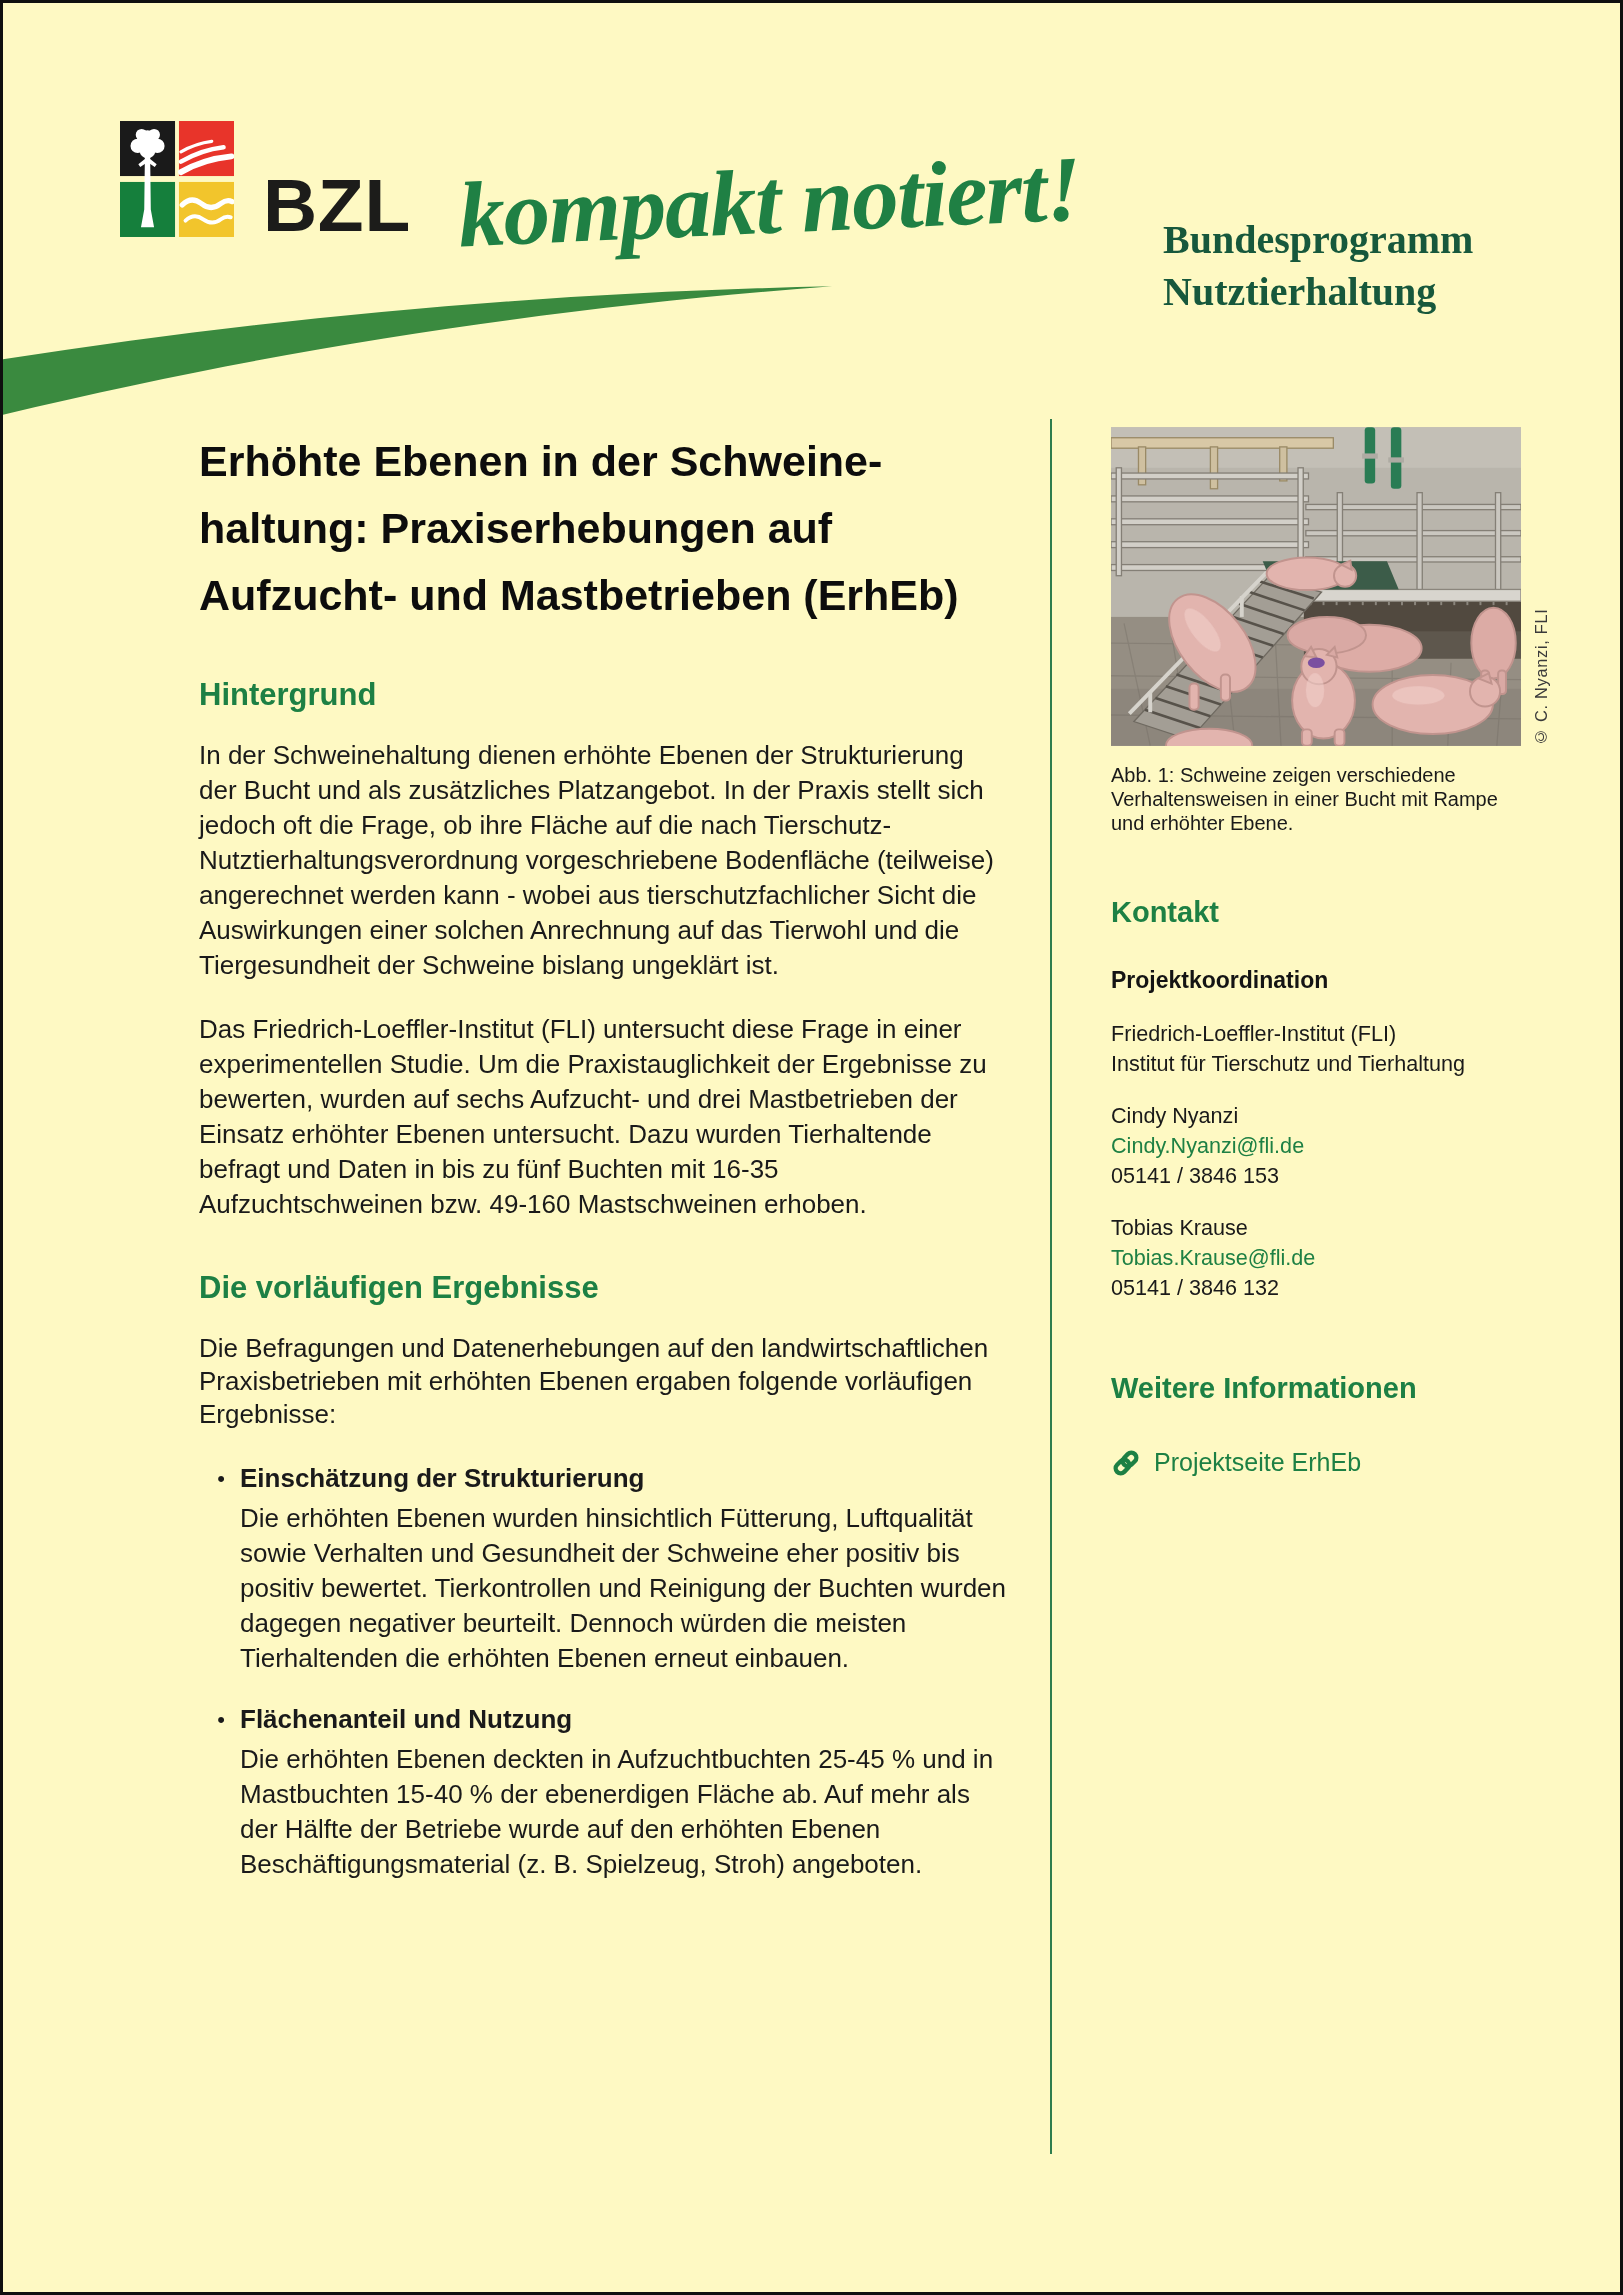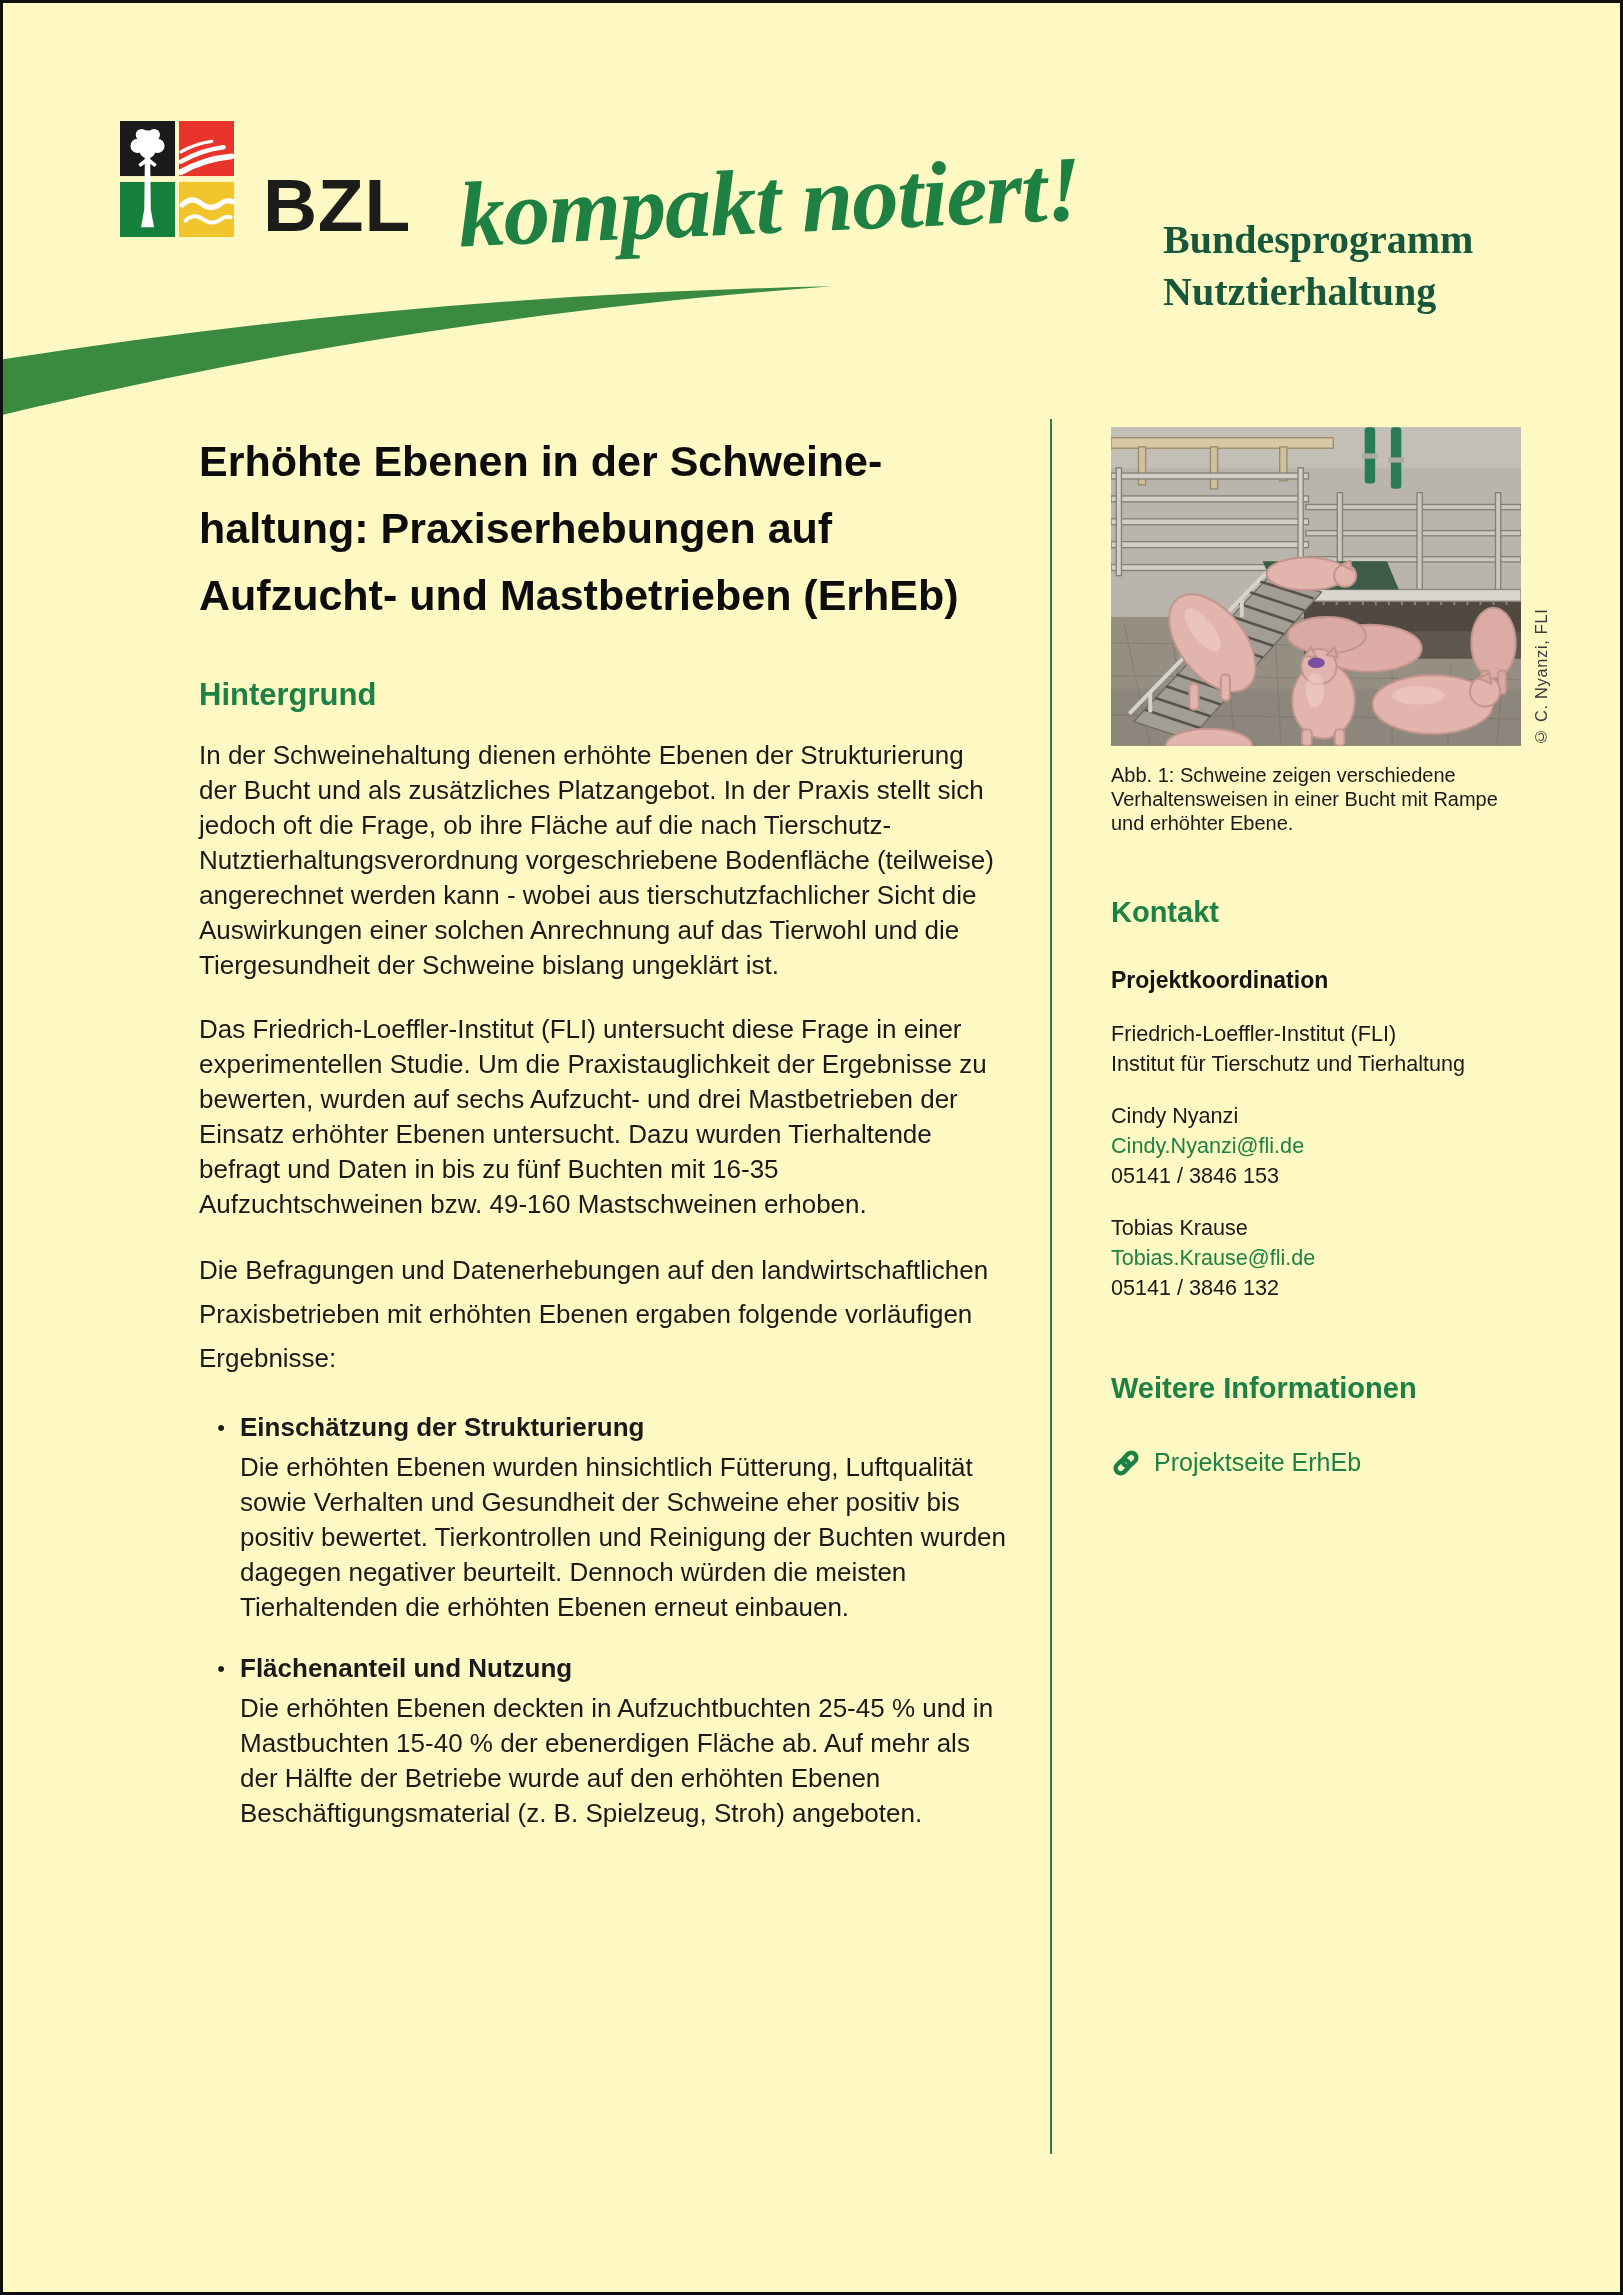--- a/index.html
+++ b/index.html
@@ -32,21 +32,21 @@
     color:#17583c;
   }
   .swoosh{position:absolute;left:0;top:278px;width:850px;height:150px;}
   
   .divider{position:absolute;left:1047px;top:416px;width:2px;height:1735px;background:#2e7d4e;}
   .main{position:absolute;left:196px;top:425px;width:808px;}
   .title{font-size:43px;line-height:67px;font-weight:bold;color:#0d0d0d;}
   .h-green{margin-top:47px;font-size:31px;line-height:37px;font-weight:bold;color:#1d8044;}
   .para{margin-top:25px;font-size:26px;line-height:35px;}
   .para + .para{margin-top:29px;}
-  .intro{margin-top:26px;font-size:26px;line-height:44px;}
+  .intro{margin-top:26px;font-size:26px;line-height:33px;}
   .bullets{margin-top:30px;}
   .bullet{display:flex;}
   .bullet + .bullet{margin-top:26px;}
   .bullet .dot{width:41px;font-size:22px;line-height:35px;text-align:left;padding-left:18.3px;box-sizing:border-box;}
   .bullet .bcontent{flex:1;}
   .btitle{font-size:26px;line-height:35px;font-weight:bold;}
   .bbody{margin-top:5.2px;font-size:26px;line-height:35px;}
   
   .sidebar{position:absolute;left:1108px;top:424px;width:412px;}
   .photo{display:block;width:410px;height:319px;}
@@ -123,20 +123,21 @@
       <div>Erhöhte Ebenen in der Schweine-</div>
       <div>haltung: Praxiserhebungen auf</div>
       <div>Aufzucht- und Mastbetrieben (ErhEb)</div>
     </div>
 
     <div class="h-green">Hintergrund</div>
 
     <div class="para">In der Schweinehaltung dienen erhöhte Ebenen der Strukturierung der Bucht und als zusätzliches Platzangebot. In der Praxis stellt sich jedoch oft die Frage, ob ihre Fläche auf die nach Tierschutz-Nutztierhaltungsverordnung vorgeschriebene Bodenfläche (teilweise) angerechnet werden kann - wobei aus tierschutzfachlicher Sicht die Auswirkungen einer solchen Anrechnung auf das Tierwohl und die Tiergesundheit der Schweine bislang ungeklärt ist.</div>
     <div class="para">Das Friedrich-Loeffler-Institut (FLI) untersucht diese Frage in einer experimentellen Studie. Um die Praxistauglichkeit der Ergebnisse zu bewerten, wurden auf sechs Aufzucht- und drei Mastbetrieben der Einsatz erhöhter Ebenen untersucht. Dazu wurden Tierhaltende befragt und Daten in bis zu fünf Buchten mit 16-35 Aufzuchtschweinen bzw. 49-160 Mastschweinen erhoben.</div>
 
+    <div class="h-green">Die vorläufigen Ergebnisse</div>
 
     <div class="intro">Die Befragungen und Datenerhebungen auf den landwirtschaftlichen Praxisbetrieben mit erhöhten Ebenen ergaben folgende vorläufigen Ergebnisse:</div>
 
     <div class="bullets">
       <div class="bullet">
         <div class="dot">•</div>
         <div class="bcontent">
           <div class="btitle">Einschätzung der Strukturierung</div>
           <div class="bbody">Die erhöhten Ebenen wurden hinsichtlich Fütterung, Luftqualität sowie Verhalten und Gesundheit der Schweine eher positiv bis positiv bewertet. Tierkontrollen und Reinigung der Buchten wurden dagegen negativer beurteilt. Dennoch würden die meisten Tierhaltenden die erhöhten Ebenen erneut einbauen.</div>
         </div>

